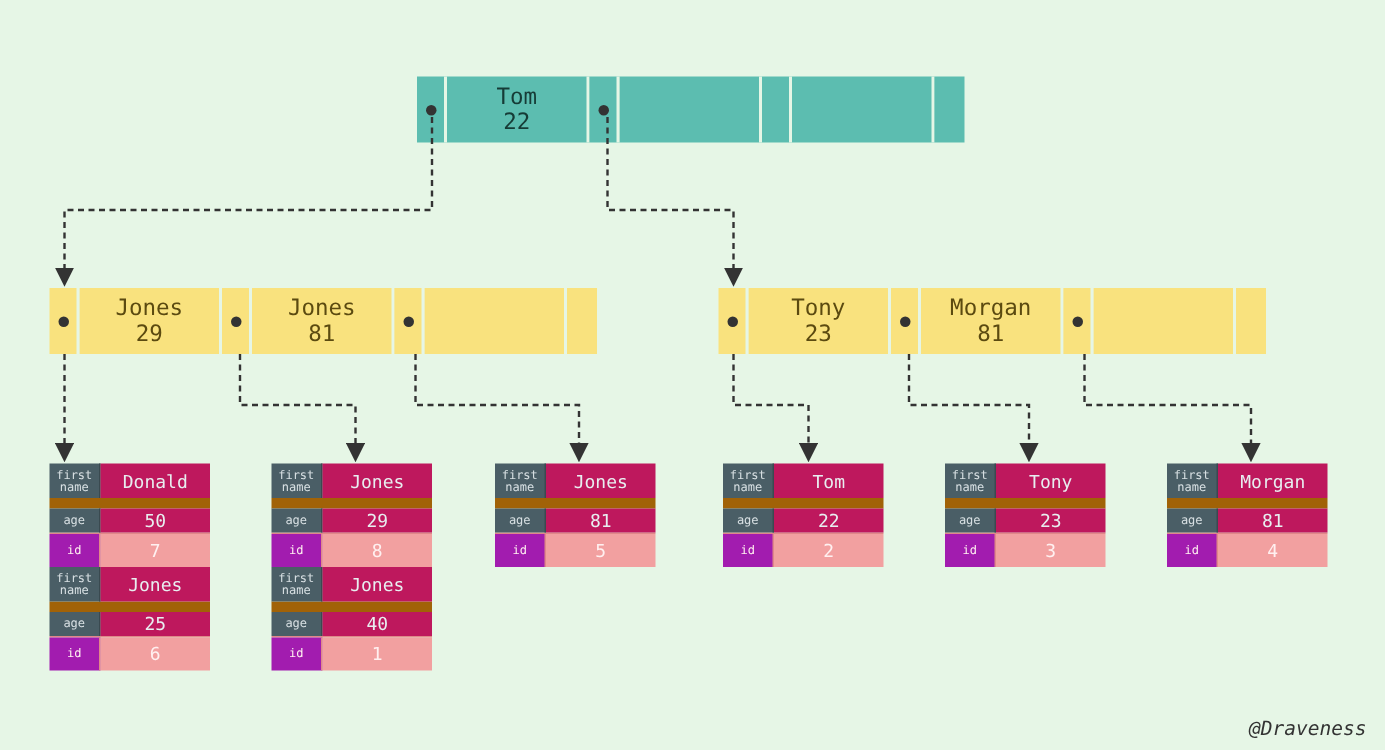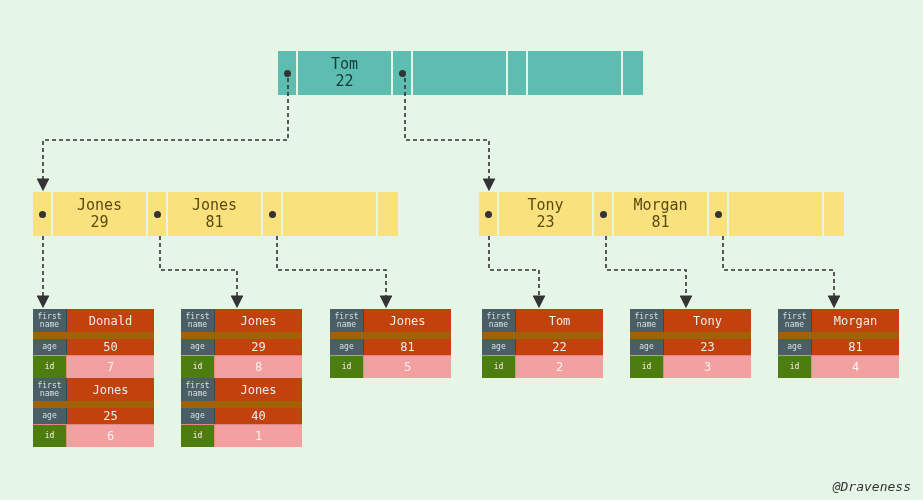--- a/index.html
+++ b/index.html
@@ -38,46 +38,46 @@
     display: flex; flex-direction: column;
     align-items: center; justify-content: center;
     font-size: 15px; line-height: 1.15;
   }
   .node-key.yellow { background: #f9e27e; color: #5b4a10; }
   .node-key.empty { }
   .node-ptr.last { border-right: none; }
 
   .record {
     position: absolute;
-    width: 121px;
+    width: 107px;
     font-size: 12px;
   }
   .row {
     display: flex;
     height: 23px;
     align-items: stretch;
   }
   .row .lbl {
     width: 34px;
     background: #4a5e66;
     color: #d8e0e3;
     display: flex; align-items: center; justify-content: center;
     font-size: 8px; line-height: 1;
     text-align: center;
     border-right: 1px solid #3a4a50;
     white-space: pre;
   }
   .row .val {
     flex: 1;
-    background: #c2410c;
+    background: #be185d;
     color: #e8eef0;
     display: flex; align-items: center; justify-content: center;
     font-size: 12px;
   }
-  .row.id .lbl { background: #4d7c0f; color: #fff0f0; border-right: 1px solid #e08888; }
+  .row.id .lbl { background: #a21caf; color: #fff0f0; border-right: 1px solid #e08888; }
   .row.id .val { background: #f2a0a0; color: #fff0f0; }
   .record .row + .row { border-top: 7px solid #a16207; }
   .record .row.id { border-top: 1px solid #e08888; }
 
   .credit {
     position: absolute;
     right: 12px; bottom: 6px;
     font-size: 13px;
     color: #333;
     font-style: italic;

